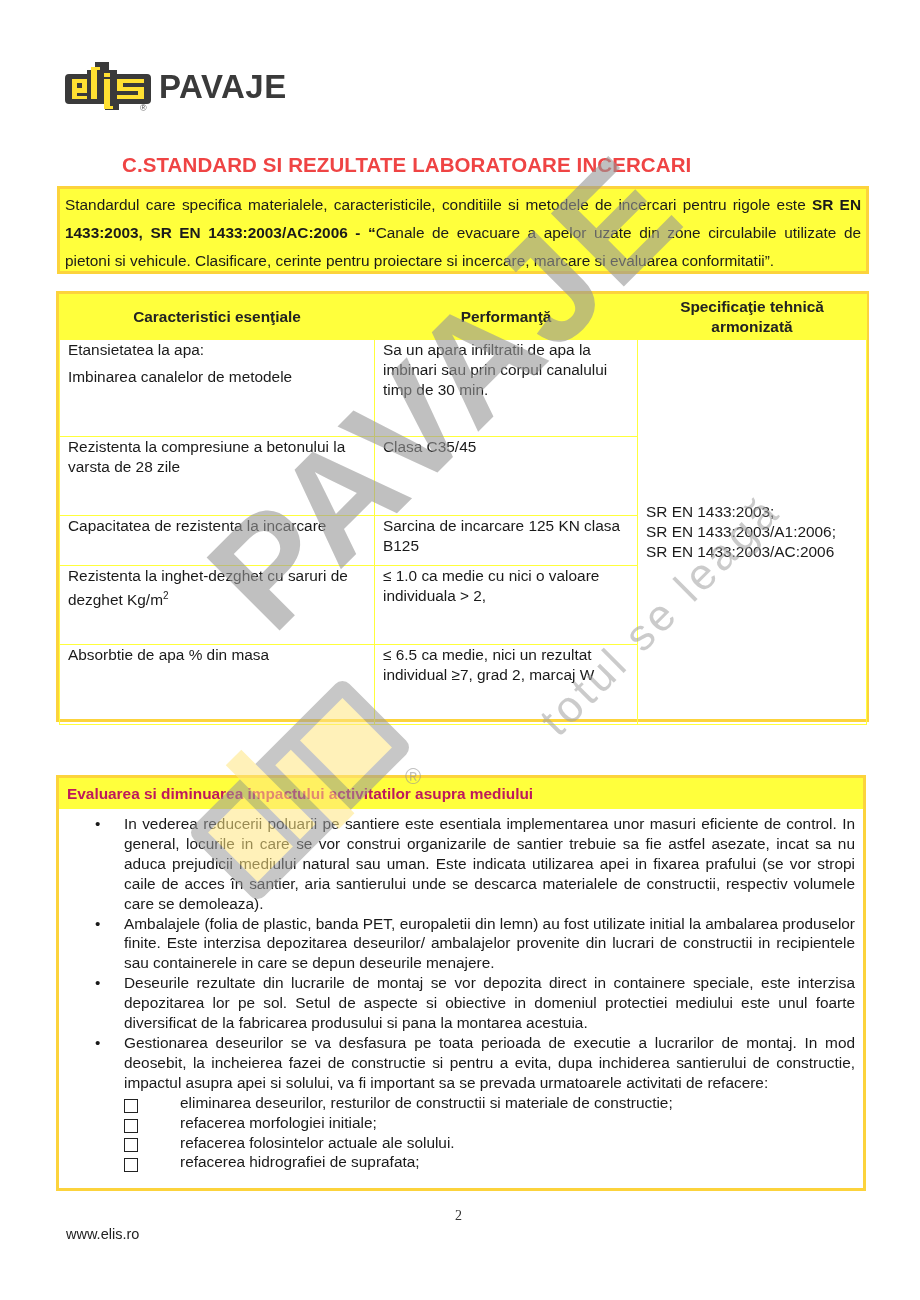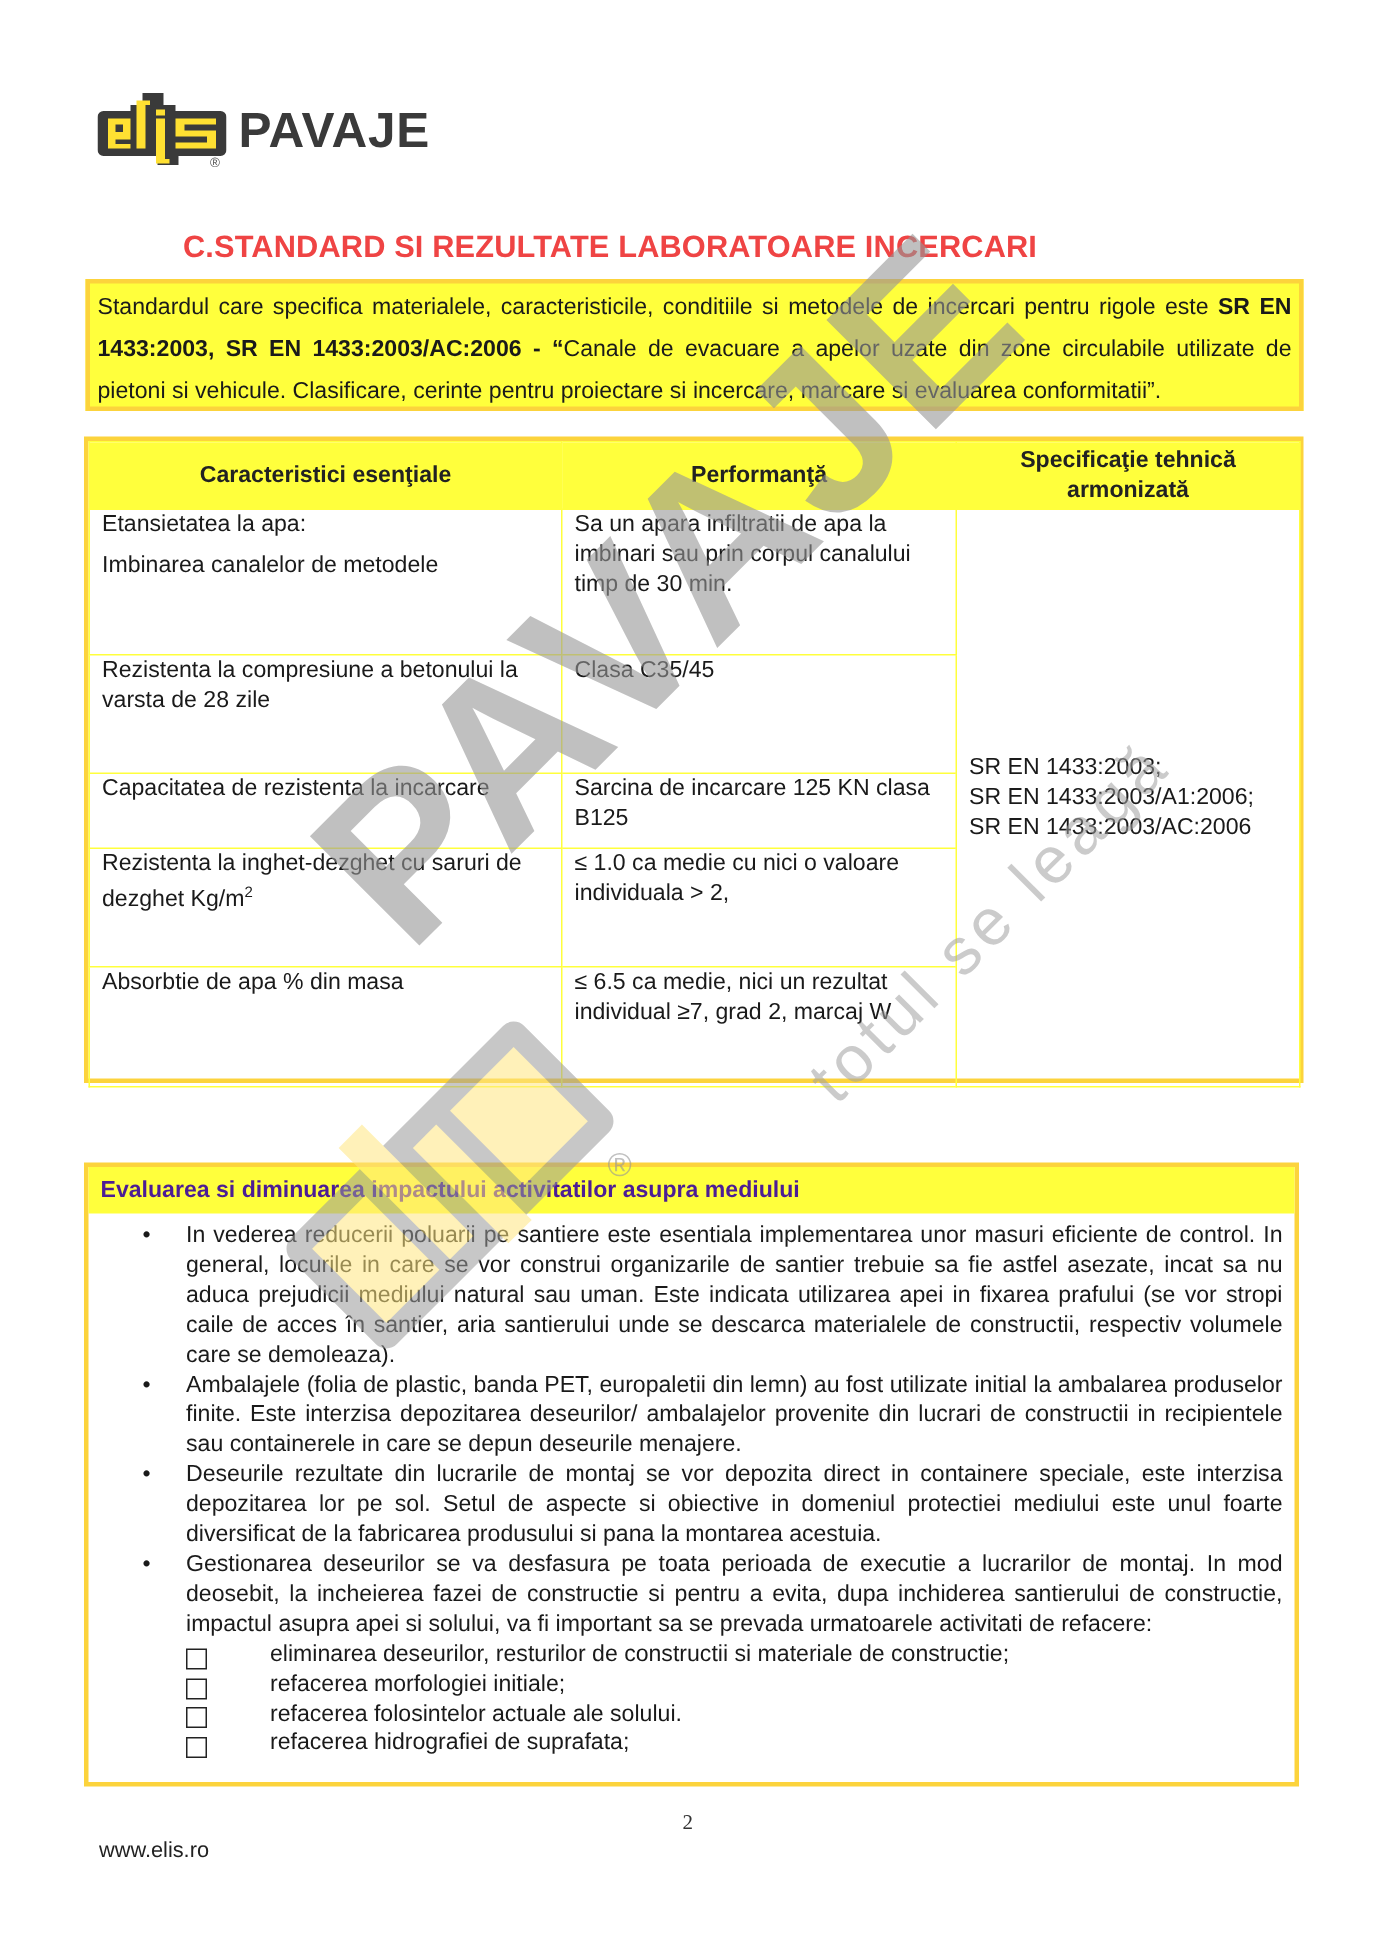--- a/index.html
+++ b/index.html
@@ -30,21 +30,21 @@
     .spec-table { position: absolute; left: 56px; top: 291px; width: 807px; height: 425px;
       border: 3px solid #fcd33c; box-sizing: content-box; }
     table.t { border-collapse: collapse; width: 807px; height: 425px; table-layout: fixed; font-size: 15.4px; }
     table.t td, table.t th { border: 1px solid #ffff3c; vertical-align: top; padding: 0 8px; line-height: 20px; }
     table.t th { background: #ffff3c; font-weight: bold; text-align: center; vertical-align: middle; color: #222; height: 38px; padding: 2px 6px; }
     table.t td.spec { vertical-align: middle; border-left: 1px solid #ffff3c; }
 
     
     .env-box { position: absolute; left: 56px; top: 775px; width: 804px; height: 410px;
       border: 3px solid #fcd33c; }
-    .env-head { background: #ffff3c; font-weight: bold; font-size: 15.4px; padding: 7px 8px 6px 8px; color: #4c1d95; line-height: 18px; }
+    .env-head { background: #ffff3c; font-weight: bold; font-size: 15.4px; padding: 7px 8px 6px 8px; color: #be185d; line-height: 18px; }
     .env-list { margin: 0; padding: 0 8px 0 0; list-style: none; }
     .env-list li { position: relative; padding-left: 65px; font-size: 15.4px; line-height: 19.9px; text-align: justify; }
     .env-list li .bullet { position: absolute; left: 36px; top: 0; }
     .checks { margin: 0; padding: 0; list-style: none; }
     .checks li { padding-left: 0 !important; display: flex; align-items: flex-end; }
     .checks li .box { width: 12px; height: 12px; border: 1px solid #222; display: inline-block; margin-right: 42px; flex: 0 0 auto; }
 
     
     .page-num { position: absolute; left: 455px; top: 1208px; font-family: "Liberation Serif", serif; font-size: 14px; color: #333; }
     .site { position: absolute; left: 66px; top: 1226px; font-size: 14.5px; color: #222; text-align: center; }

